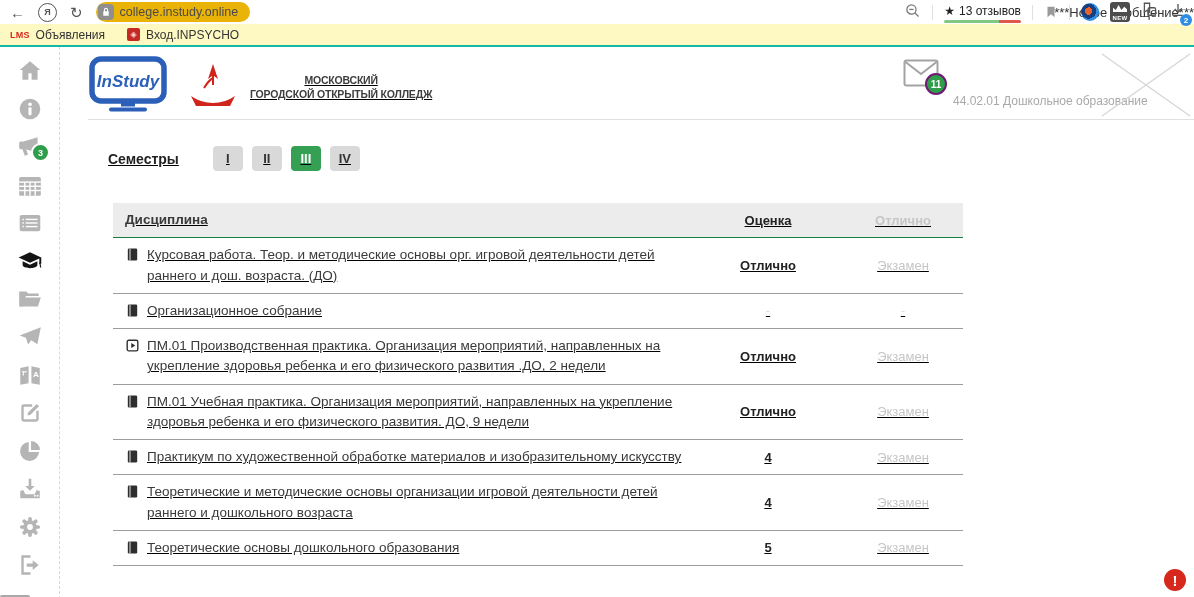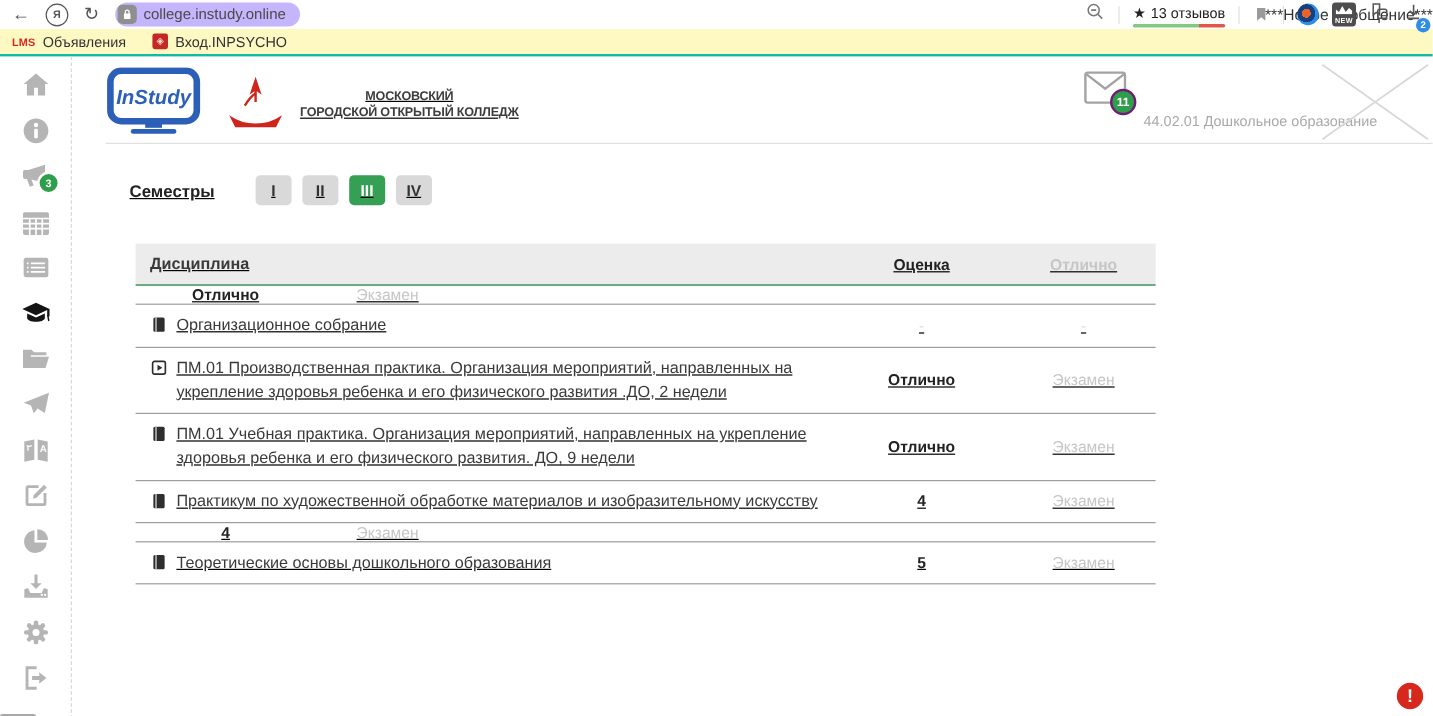--- a/index.html
+++ b/index.html
@@ -2,21 +2,21 @@
 <html><head>
 <meta charset="utf-8">
 <style>
   html,body{margin:0;padding:0;width:1194px;height:597px;overflow:hidden;background:#fff;
     font-family:"Liberation Sans","DejaVu Sans",sans-serif;-webkit-font-smoothing:antialiased;}
   
   .chrome{position:relative;height:24px;background:#fff;display:flex;align-items:center;}
   .nav-left{display:flex;align-items:center;gap:13px;margin-left:10px;z-index:2;}
   .nav-btn{color:#555;font-size:15px;line-height:1;cursor:pointer;background:none;border:none;padding:0;}
   .ya-circle{width:17px;height:17px;border:1.6px solid #555;border-radius:50%;display:flex;align-items:center;justify-content:center;font-size:9px;color:#555;font-weight:bold;}
-  .url-pill{display:flex;align-items:center;gap:6px;background:#c4b5fd;border-radius:12px;height:20px;padding:0 12px 0 2px;}
+  .url-pill{display:flex;align-items:center;gap:6px;background:#eab308;border-radius:12px;height:20px;padding:0 12px 0 2px;}
   .lock-chip{width:16px;height:16px;background:#8f8f8f;border-radius:4px;display:flex;align-items:center;justify-content:center;}
   .url-text{font-size:12.5px;color:#4a4a4a;}
   .tab-title{position:absolute;left:0;right:0;text-align:right;font-size:13px;color:#333;z-index:1;}
   .nav-right{position:absolute;right:8px;top:0;height:24px;display:flex;align-items:center;gap:11px;z-index:2;}
   .vdiv{width:1px;height:15px;background:#e0e0e0;}
   .reviews{position:relative;display:flex;align-items:center;gap:4px;font-size:12px;color:#222;padding-bottom:2px;cursor:pointer;}
   .reviews .bar{position:absolute;left:0;right:0;bottom:-3px;height:3px;border-radius:2px;
     background:linear-gradient(to right,#83c785 0 72%,#e0574b 72% 100%);}
   .star{font-size:12px;color:#222;}
   .flag-ico svg{display:block}
@@ -313,20 +313,29 @@
     </div>
 
     <div class="grades">
       <div class="trow thead">
         <div class="c-disc">Дисциплина</div>
         <div class="c-grade">Оценка</div>
         <div class="c-sys">Отлично</div>
       </div>
 
       <div class="trow">
+        <div class="c-disc">
+            <div class="disc-inner">
+          <svg viewBox="0 0 24 24">
+                <rect x="4.5" y="2.5" width="15" height="19" rx="2" fill="#2e2e2e"></rect>
+                <line x1="8" y1="2.5" x2="8" y2="21.5" stroke="#fff" stroke-width="1.4"></line>
+              </svg>
+          <span>Курсовая работа. Теор. и методические основы орг. игровой деятельности детей раннего и дош. возраста. (ДО)</span>
+            </div>
+          </div>
         <div class="c-grade">Отлично</div>
         <div class="c-sys">Экзамен</div>
       </div>
 
       <div class="trow empty">
         <div class="c-disc">
             <div class="disc-inner">
           <svg viewBox="0 0 24 24">
                 <rect x="4.5" y="2.5" width="15" height="19" rx="2" fill="#2e2e2e"></rect>
                 <line x1="8" y1="2.5" x2="8" y2="21.5" stroke="#fff" stroke-width="1.4"></line>
@@ -374,20 +383,29 @@
                 <line x1="8" y1="2.5" x2="8" y2="21.5" stroke="#fff" stroke-width="1.4"></line>
               </svg>
           <span>Практикум по художественной обработке материалов и изобразительному искусству</span>
             </div>
           </div>
         <div class="c-grade">4</div>
         <div class="c-sys">Экзамен</div>
       </div>
 
       <div class="trow">
+        <div class="c-disc">
+            <div class="disc-inner">
+          <svg viewBox="0 0 24 24">
+                <rect x="4.5" y="2.5" width="15" height="19" rx="2" fill="#2e2e2e"></rect>
+                <line x1="8" y1="2.5" x2="8" y2="21.5" stroke="#fff" stroke-width="1.4"></line>
+              </svg>
+          <span>Теоретические и методические основы организации игровой деятельности детей раннего и дошкольного возраста</span>
+            </div>
+          </div>
         <div class="c-grade">4</div>
         <div class="c-sys">Экзамен</div>
       </div>
 
       <div class="trow">
         <div class="c-disc">
             <div class="disc-inner">
           <svg viewBox="0 0 24 24">
                 <rect x="4.5" y="2.5" width="15" height="19" rx="2" fill="#2e2e2e"></rect>
                 <line x1="8" y1="2.5" x2="8" y2="21.5" stroke="#fff" stroke-width="1.4"></line>

